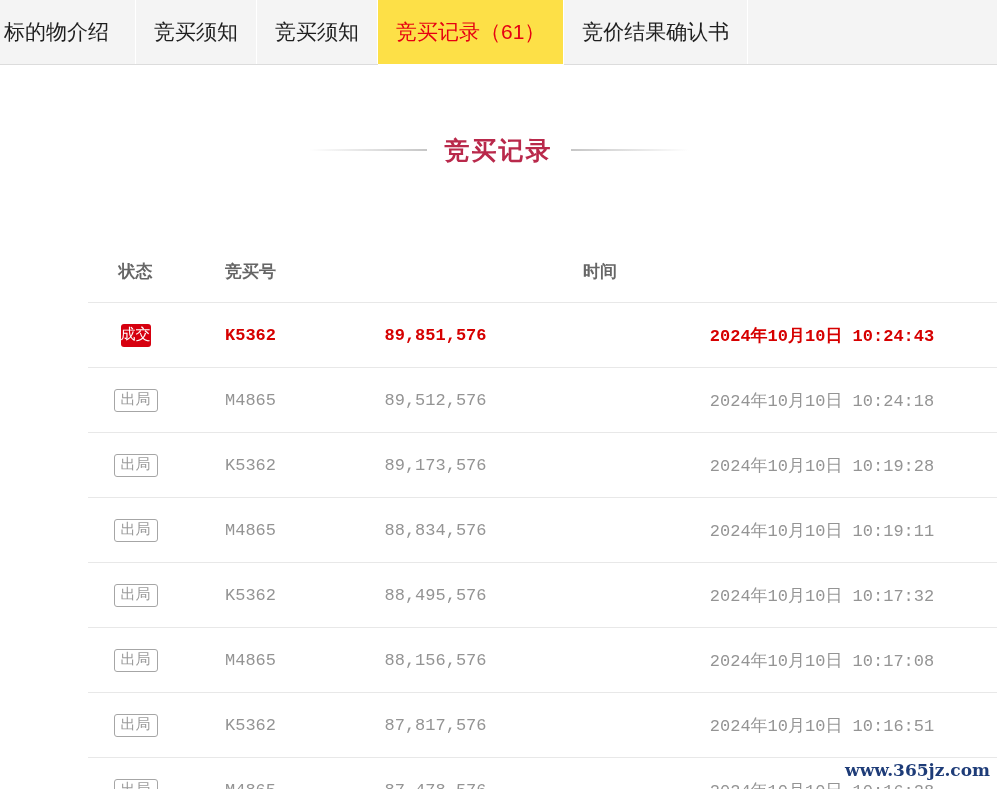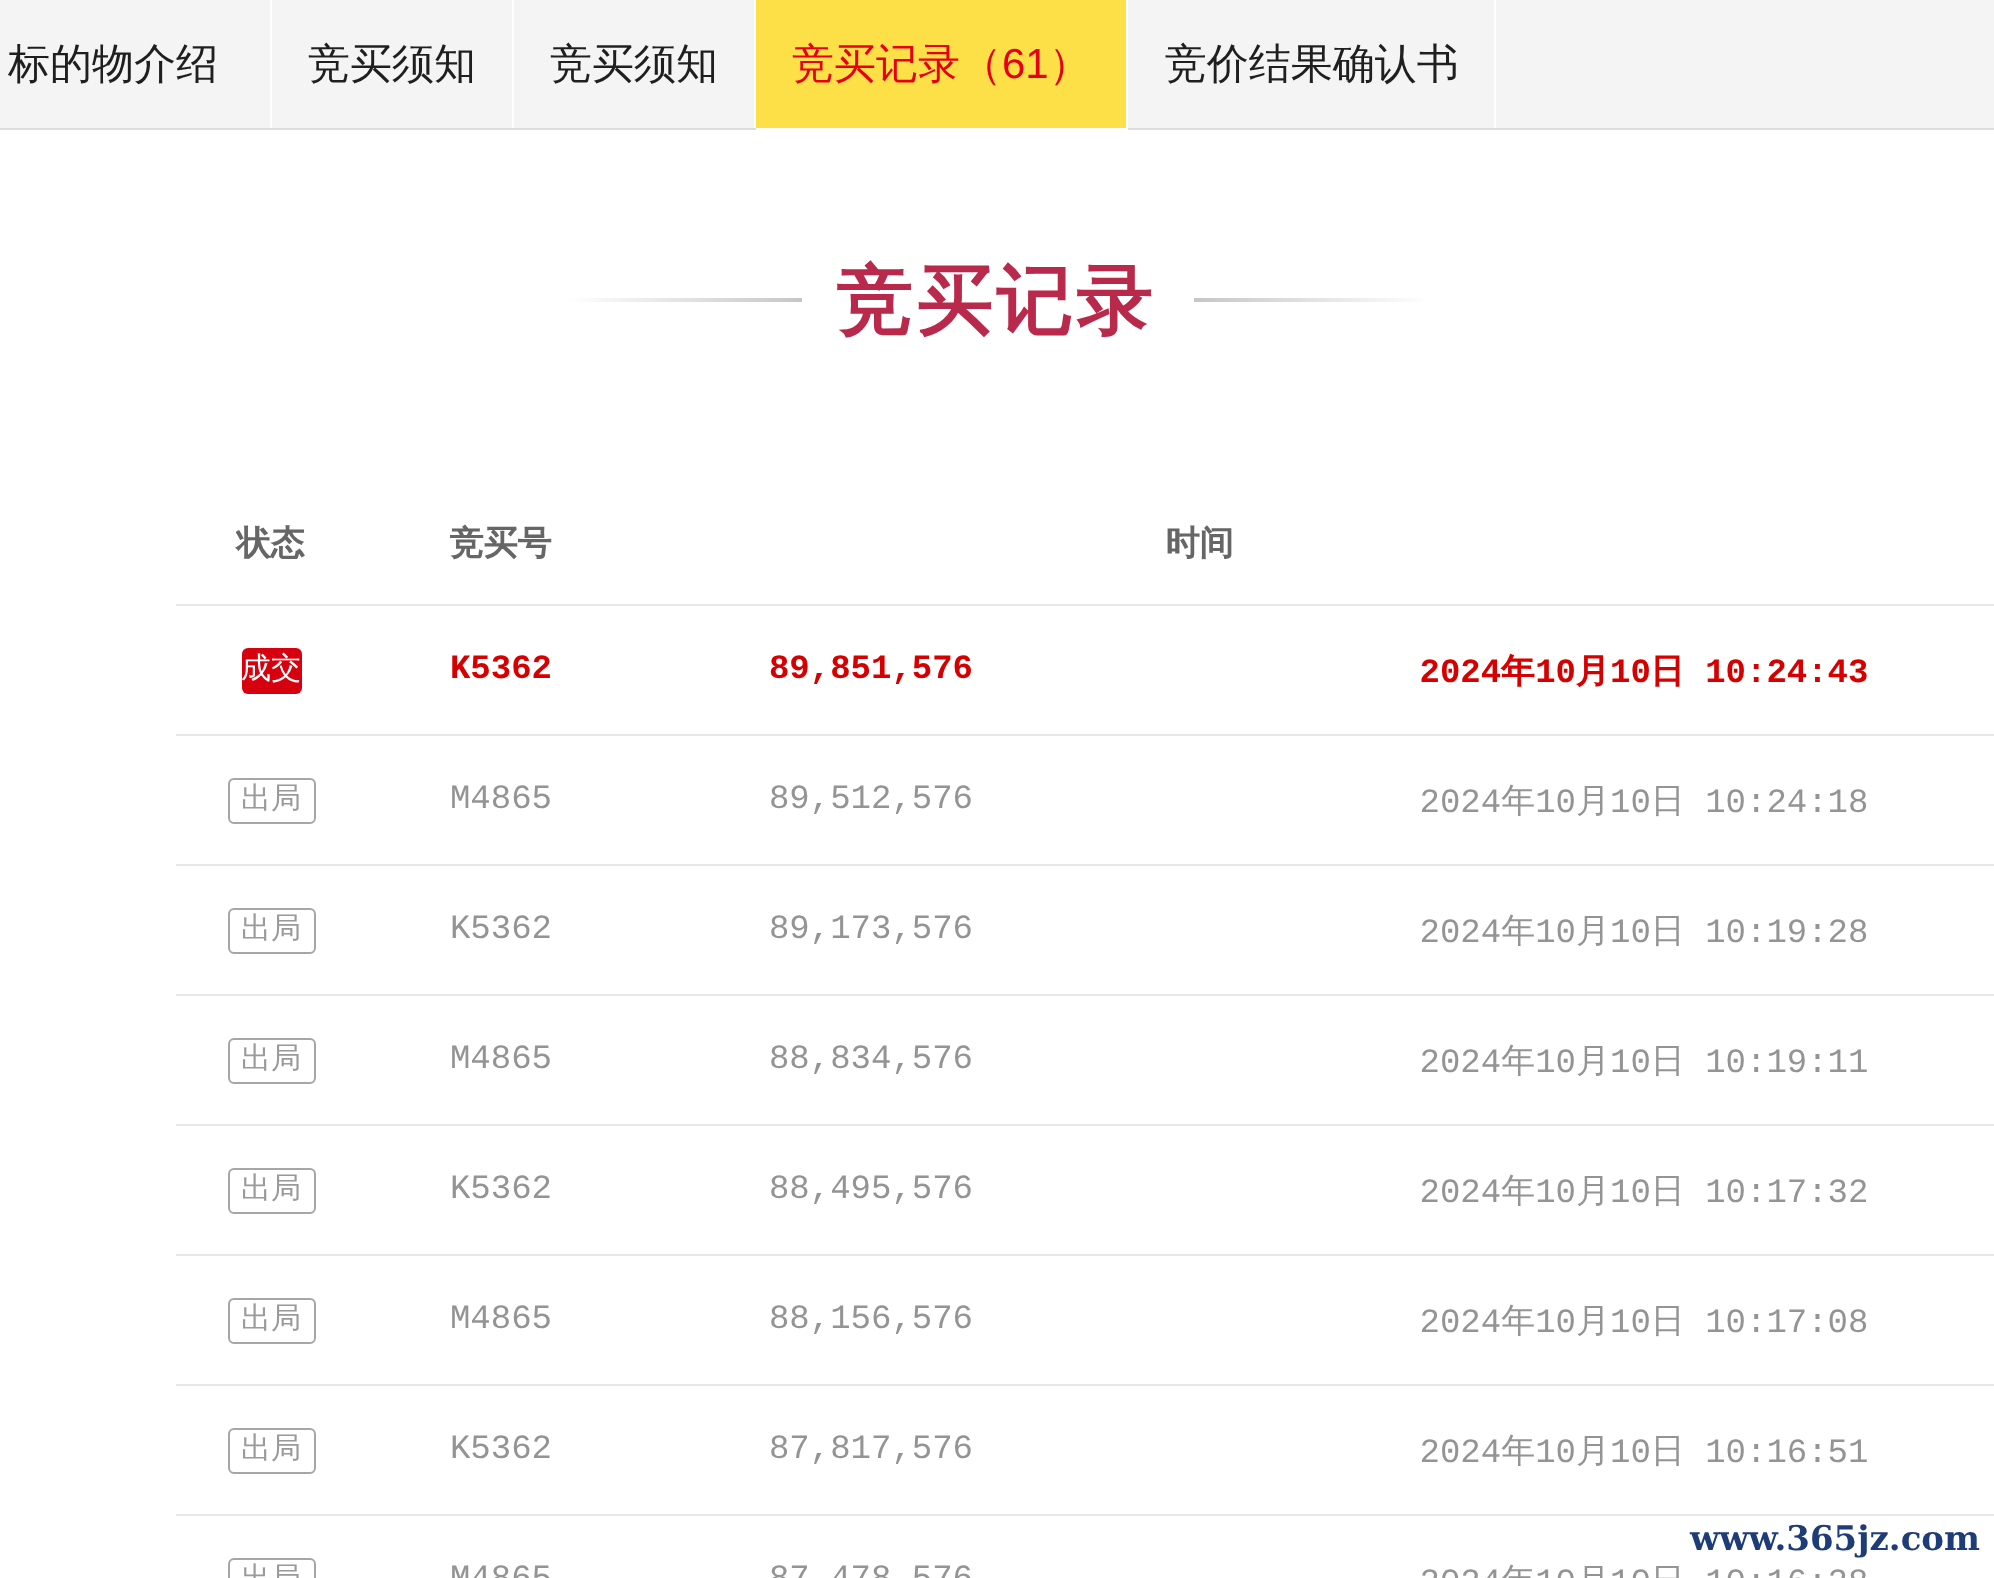--- a/index.html
+++ b/index.html
@@ -11,21 +11,21 @@
     border-bottom:1px solid #dcdcdc; }
   .tab { display:flex; align-items:center; padding:0 18px; font-size:21px;
     color:#1f1f1f; border-right:1px solid #ffffff; cursor:pointer; white-space:nowrap; }
   .tab:first-child { padding:0 26px 0 4px;text-align:right; }
   .tab.active { background:#fde047; color:#e60012; margin-bottom:-1px;
     border-bottom:1px solid #ffffff; }
 
   
   .title-wrap { display:flex; align-items:center; justify-content:center;
     margin-top:52px; height:66px; }
-  .title { font-size:38px; font-weight:bold; color:#b9294b; letter-spacing:2px; }
+  .title { font-size:25px; font-weight:bold; color:#b9294b; letter-spacing:2px; }
   .decor-line { width:118px; height:2px; }
   .decor-line.left  { margin-right:18px;
     background:linear-gradient(to right, rgba(201,201,201,0), #c6c6c6); }
   .decor-line.right { margin-left:18px;
     background:linear-gradient(to left,  rgba(201,201,201,0), #c6c6c6); }
 
   
   .bid-table { margin:57px 0 0 88px; width:909px; }
   .row { display:grid; grid-template-columns:95px 135px 235px 1fr 350px;
     align-items:center; }

